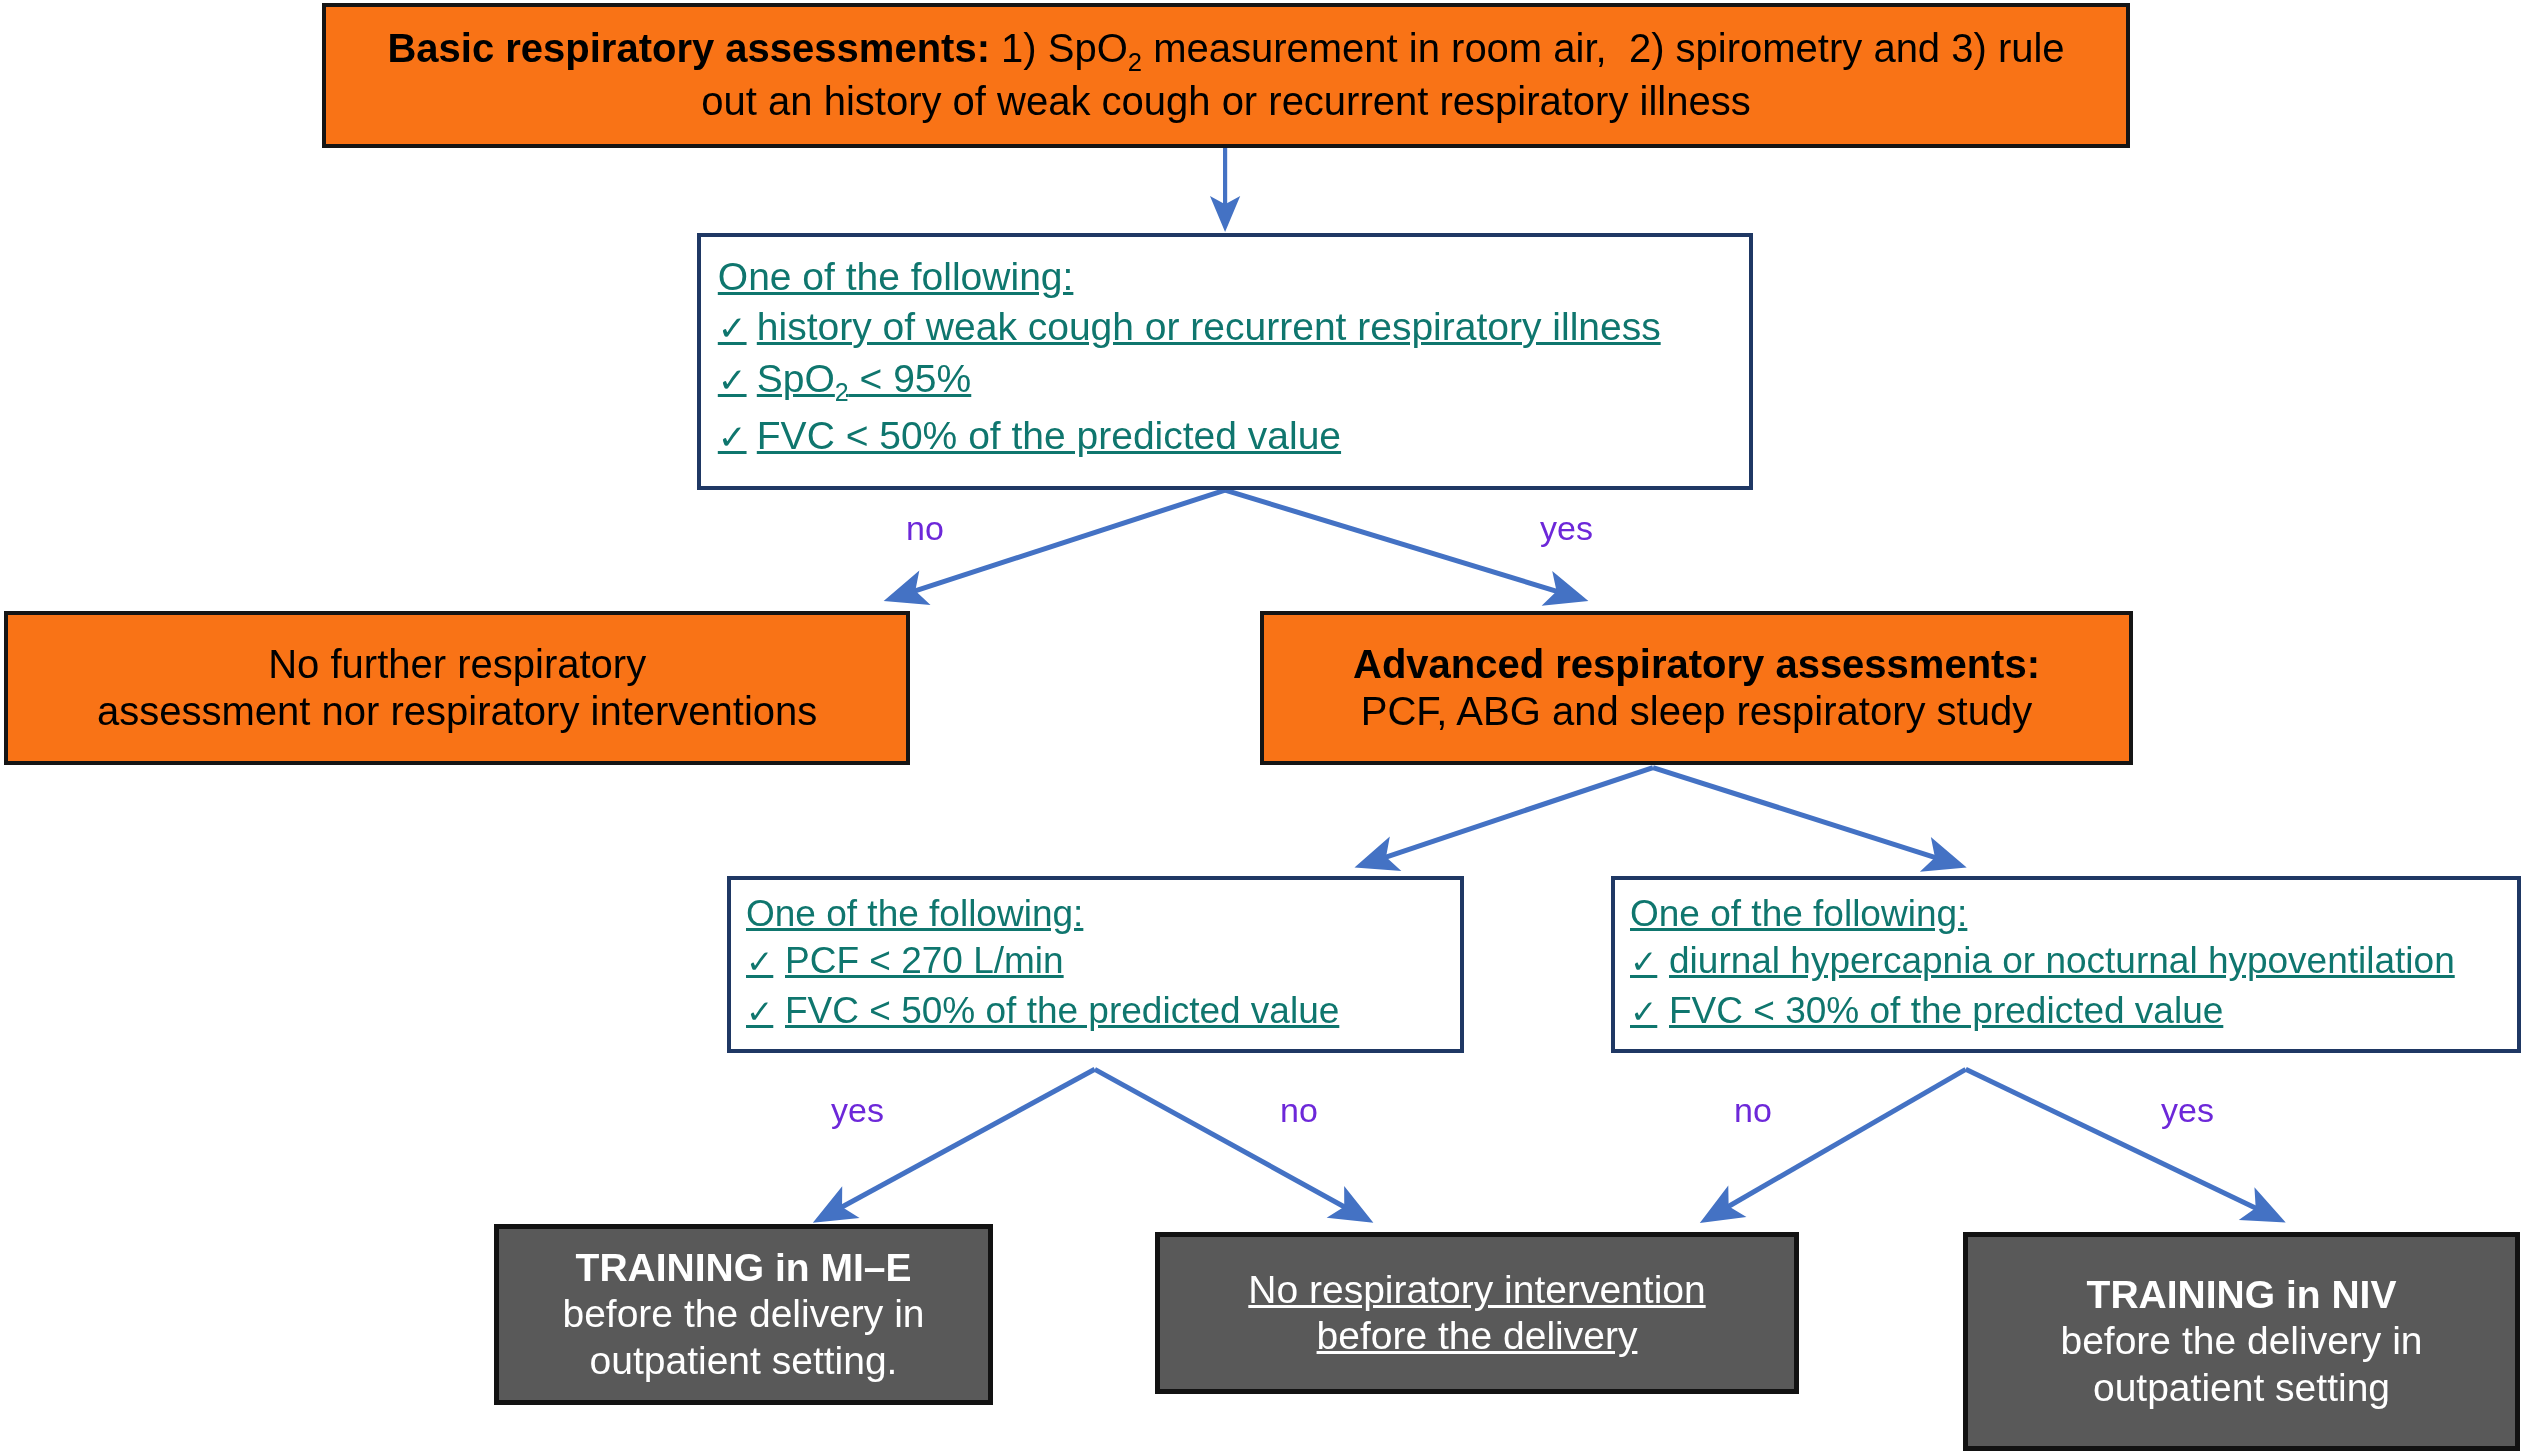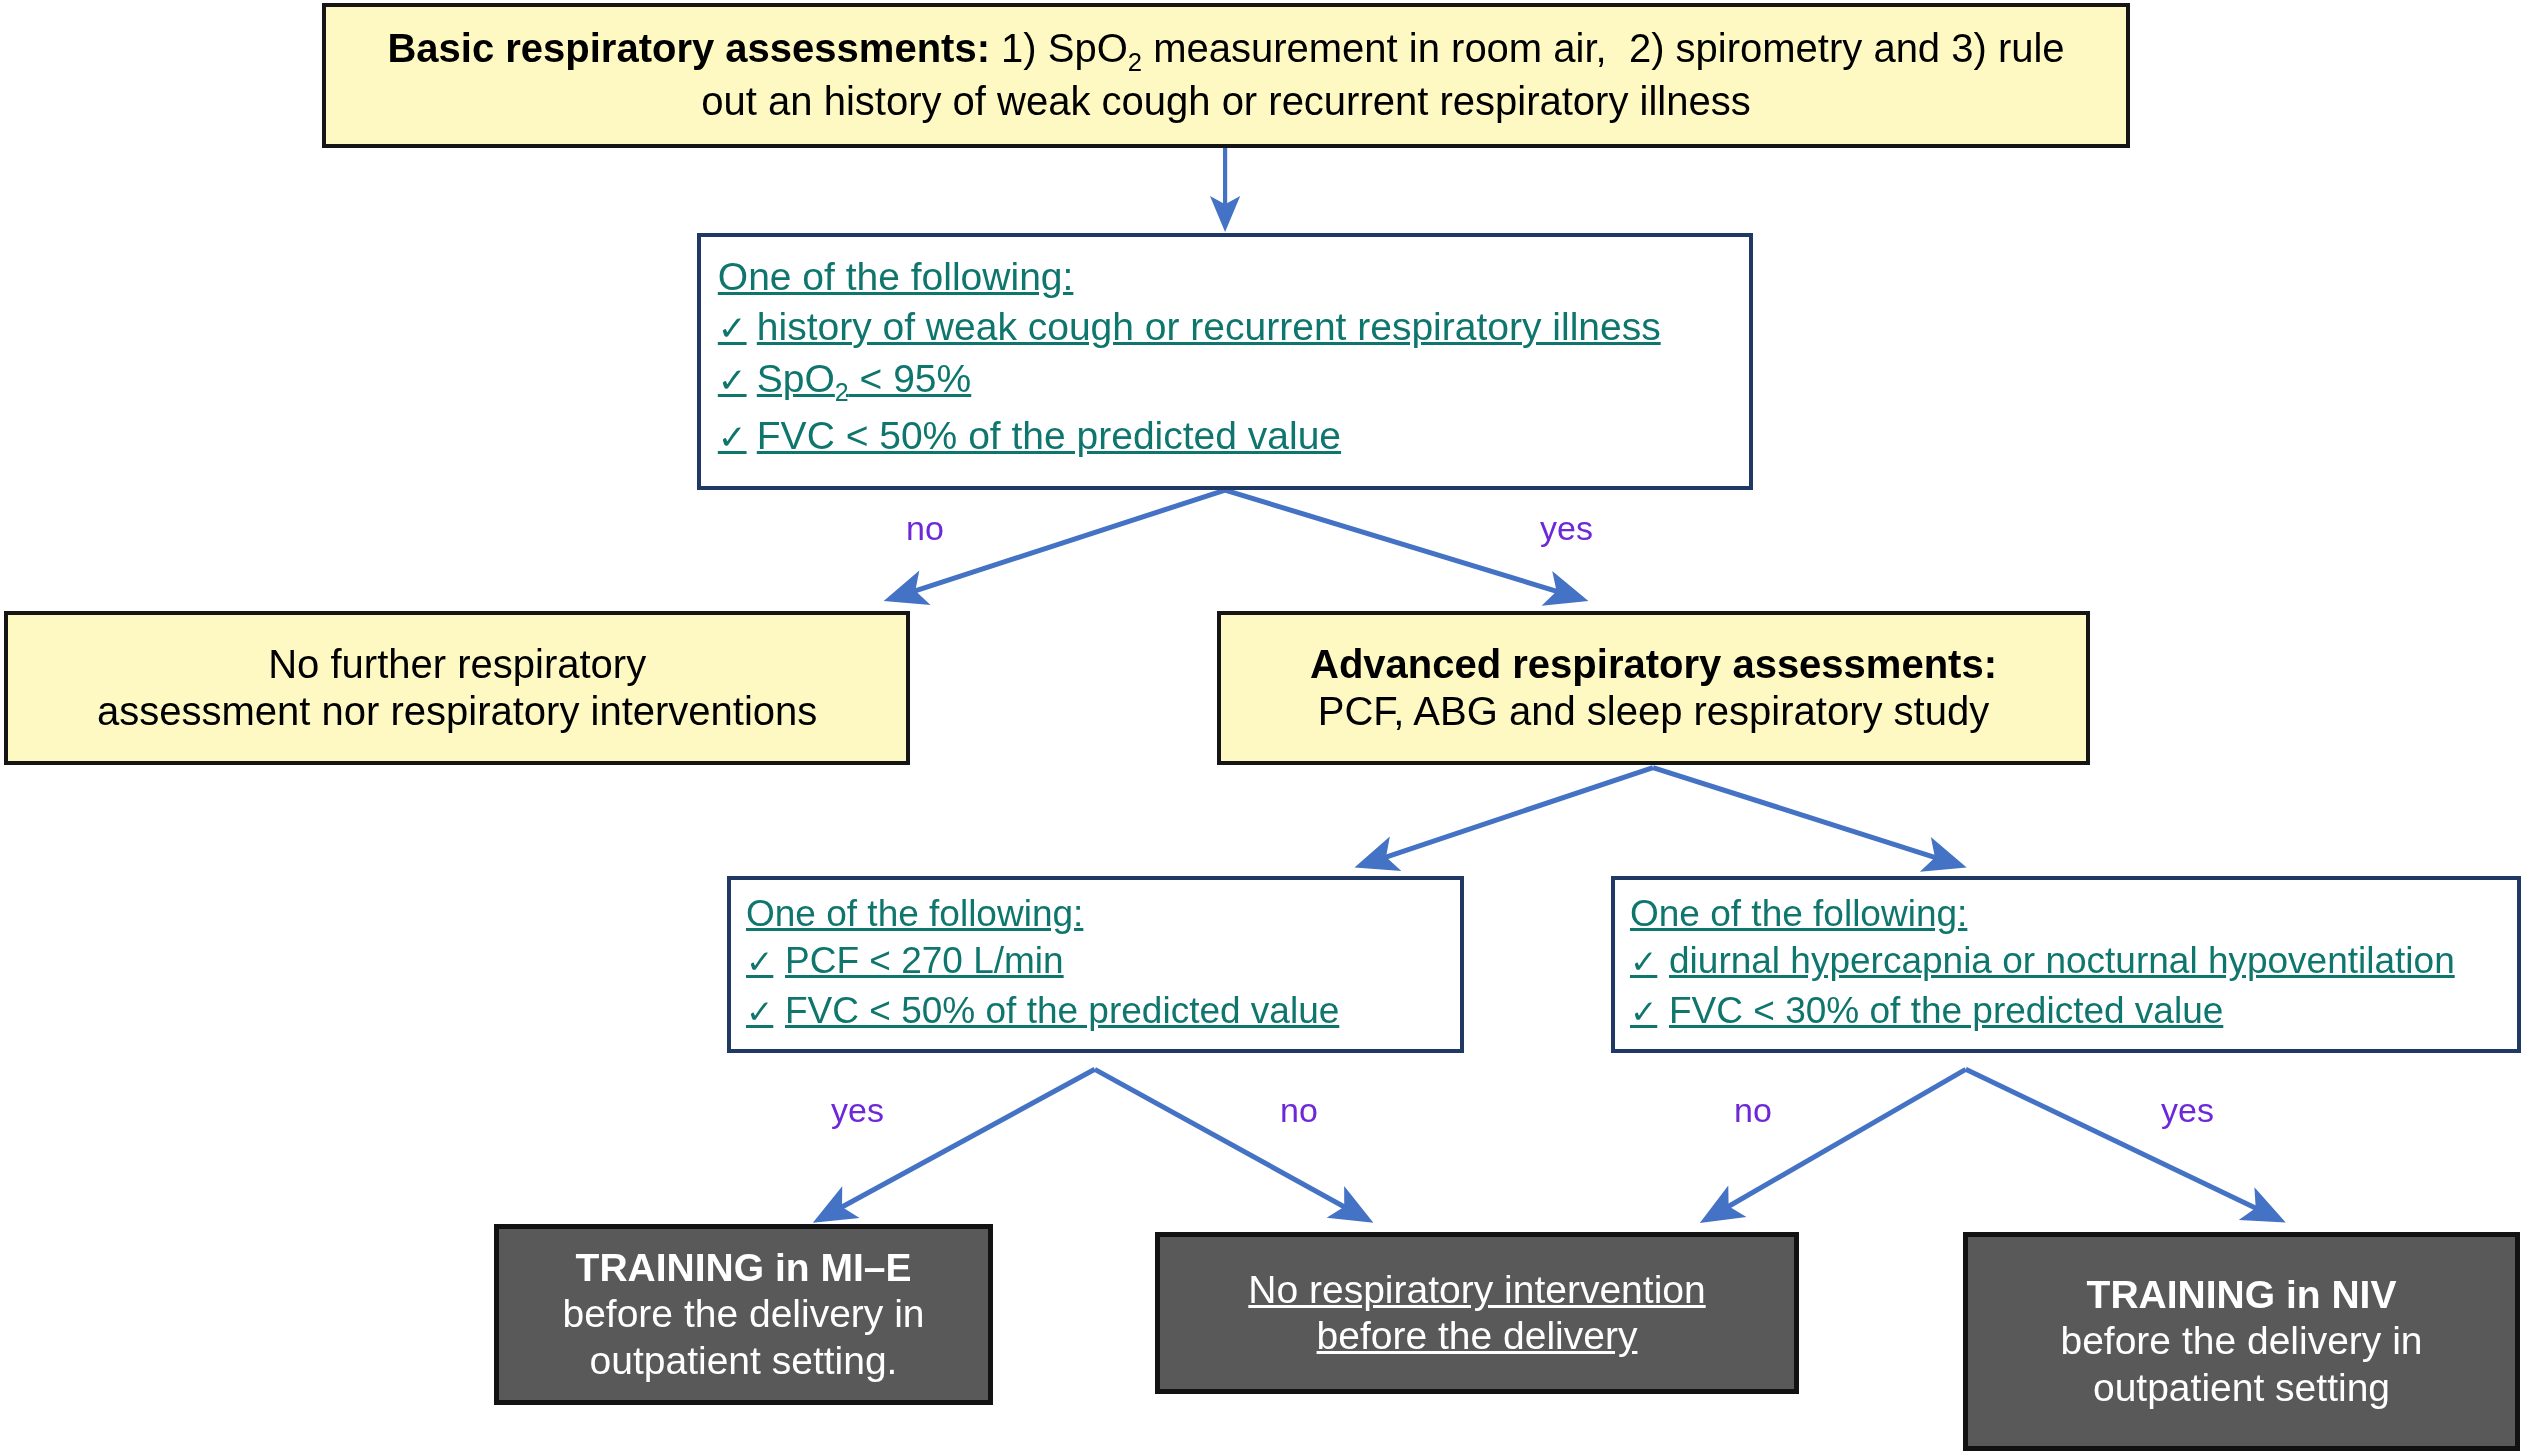--- a/index.html
+++ b/index.html
@@ -23,21 +23,21 @@
     box-sizing: border-box;
     display: flex;
     flex-direction: column;
     align-items: center;
     justify-content: center;
     text-align: center;
   }
 
   
   .box-gray {
-    background: #fef9c3;
+    background: #f97316;
     border: 4.2px solid #151515;
     color: #000000;
   }
   
   .box-white {
     background: #ffffff;
     border: 4.2px solid #1F3864;
     color: #0f766e;
     text-decoration: underline;
   }
@@ -164,21 +164,21 @@
   </div>
 
   <div class="edge-label" style="left:906px; top:511px;">no</div>
   <div class="edge-label" style="left:1540px; top:511px;">yes</div>
 
   <div class="node box-gray" style="left:4.2px; top:611px; width:906px; height:154px; font-size:40px; padding:0 10px;">
     <span class="line">No further respiratory</span>
     <span class="line">assessment nor respiratory interventions</span>
   </div>
 
-  <div class="node box-gray" style="left:1217px; top:611px; width:873px; height:154px; font-size:40px; padding:0 10px;">
+  <div class="node box-gray" style="left:1260px; top:611px; width:873px; height:154px; font-size:40px; padding:0 10px;">
     <span class="line bold">Advanced respiratory assessments:</span>
     <span class="line">PCF, ABG and  sleep respiratory study</span>
   </div>
 
   <div class="node box-white crit" style="left:727px; top:876px; width:737px; height:177px; font-size:37px; padding:11.8px 10px 6.7px 10px;">
     <span class="heading">One of the following:</span>
     <ul>
       <li>
         <span class="tick">✓</span>
         <span>PCF &lt; 270 L/min</span>

